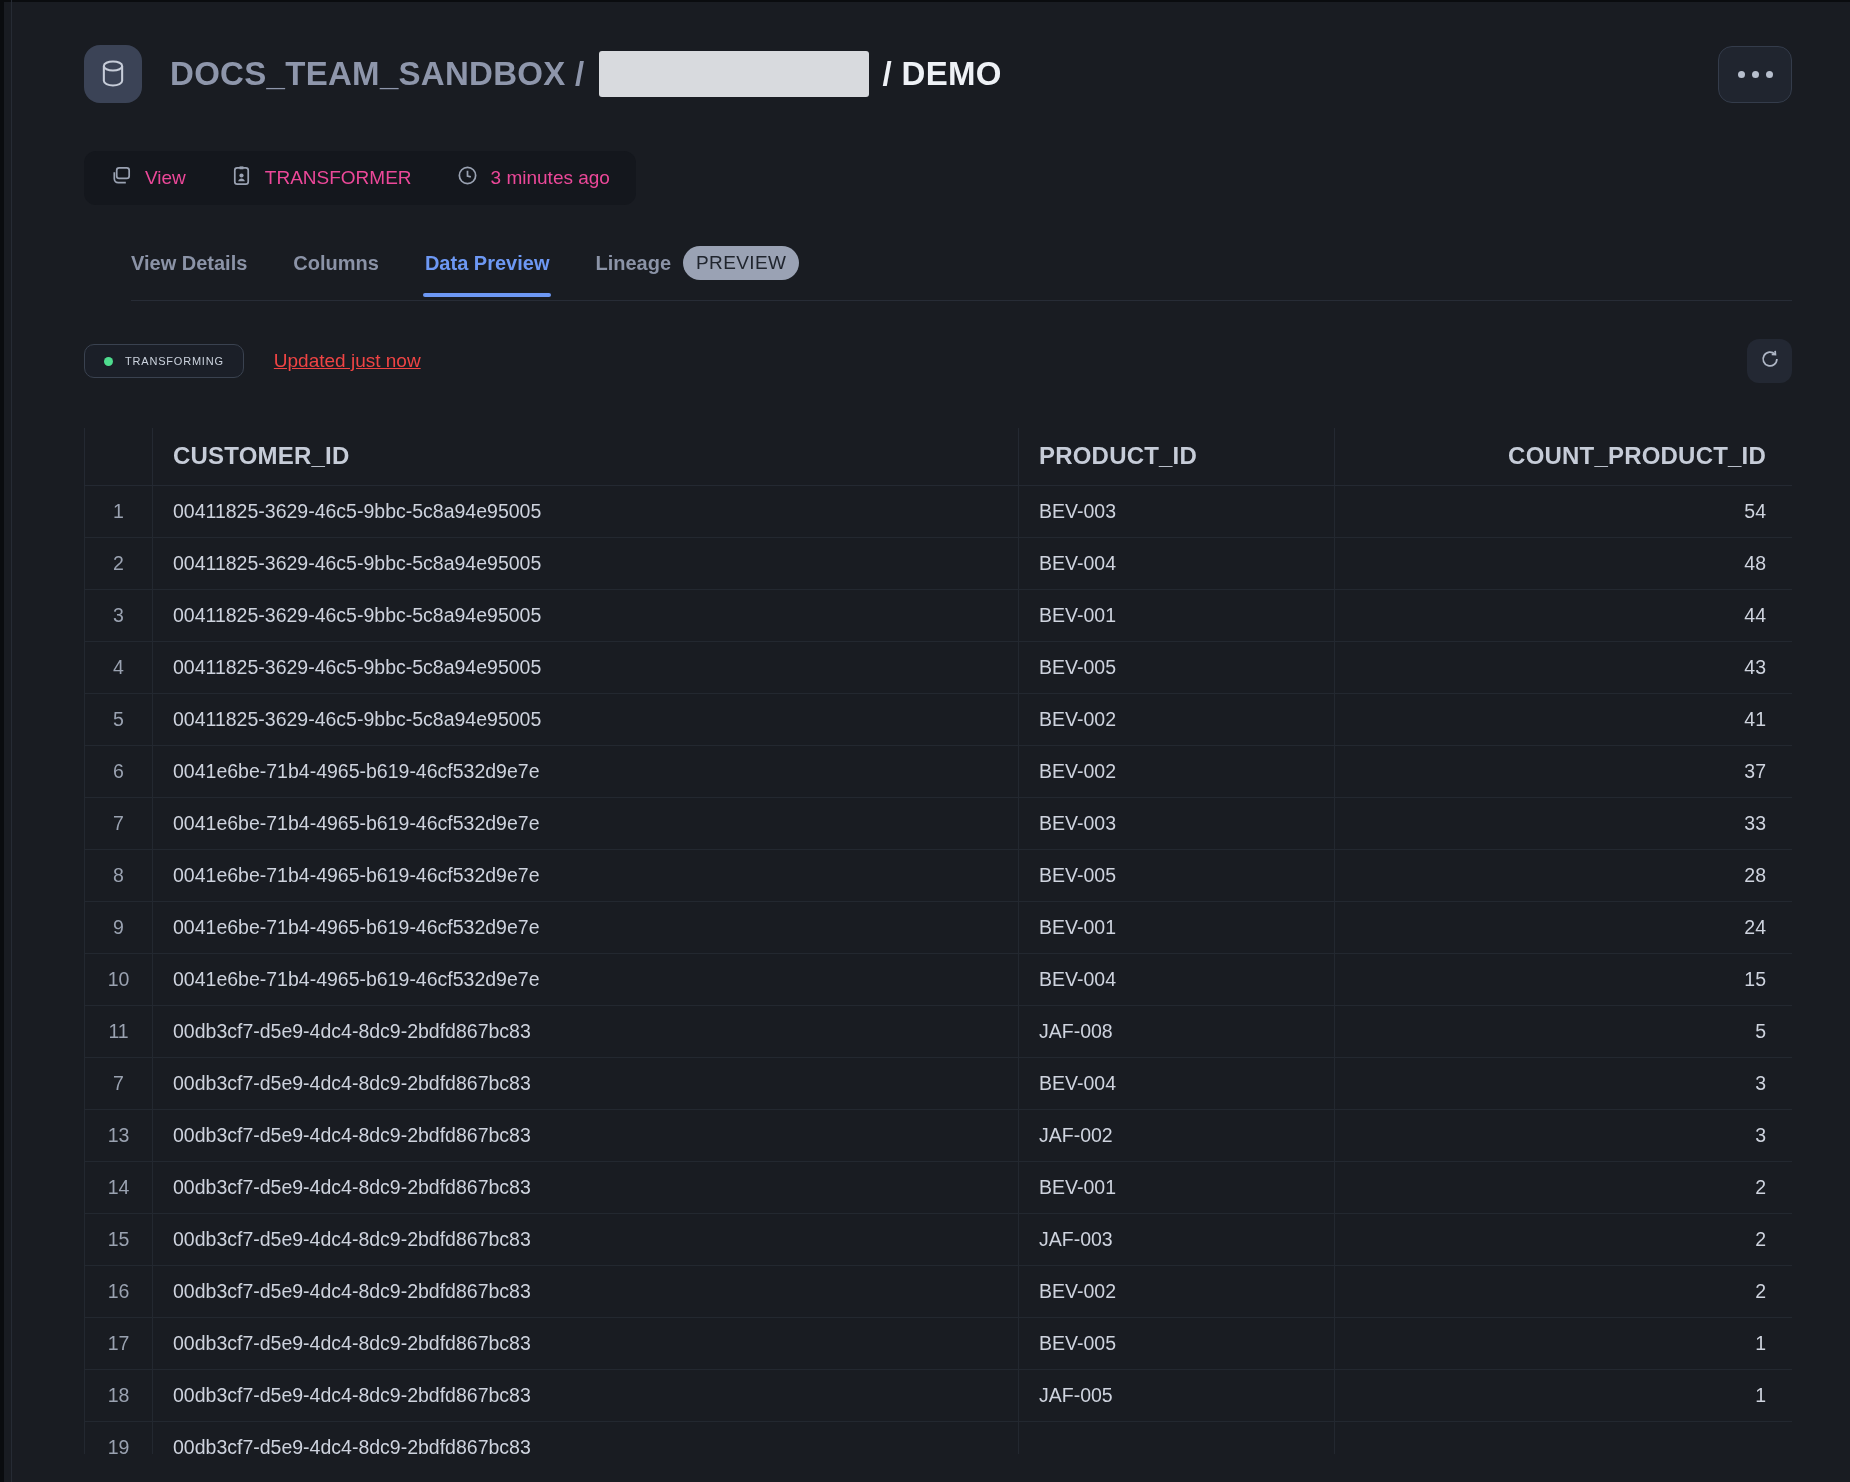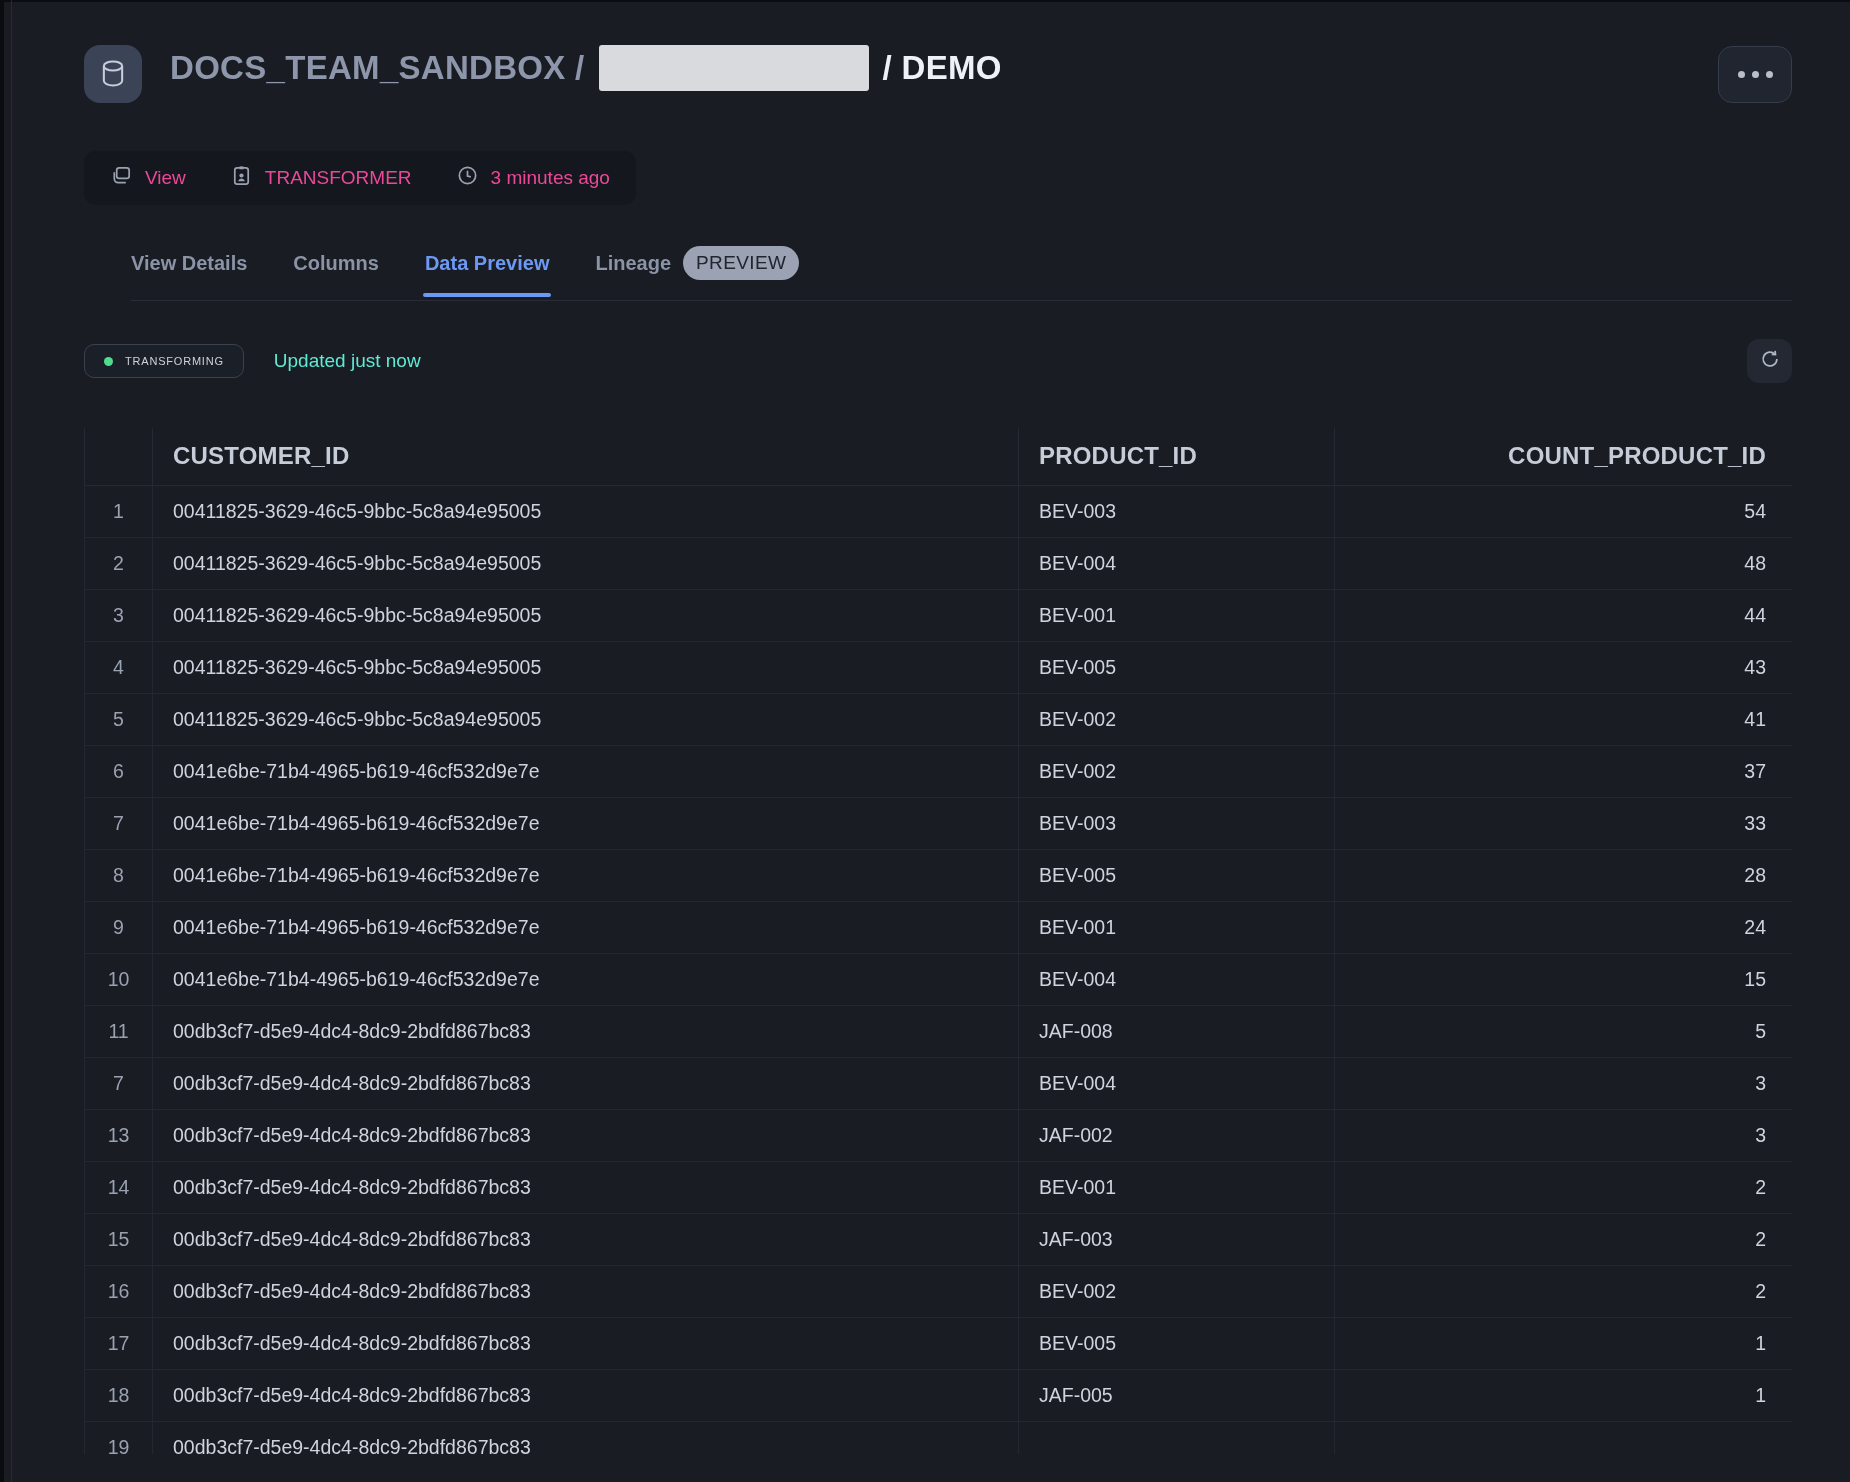--- a/index.html
+++ b/index.html
@@ -12,21 +12,21 @@
     position:relative;
   }
   .top-edge { position:absolute; top:0; left:0; width:100%; height:2px; background:#0a0c0f; }
   .left-edge { position:absolute; top:0; left:0; width:4px; height:100%; background:#0a0c0f; }
   .left-line { position:absolute; top:0; left:11px; width:1px; height:100%; background:#262b34; }
 
   .content { margin-left:84px; margin-right:58px; padding-top:45px; }
 
   
   .header-row { display:flex; align-items:center; justify-content:space-between; }
-  .header-left { display:flex; align-items:flex-start; gap:28px; }
+  .header-left { display:flex; align-items:center; gap:28px; }
   .entity-icon-btn {
     width:58px; height:58px; border-radius:16px; background:#3b4356;
     display:flex; align-items:center; justify-content:center; flex:0 0 auto;
   }
   .entity-icon-btn svg { stroke:#c7cdd9; }
   .title-line { display:flex; align-items:center; gap:14px; font-size:33px; font-weight:bold; letter-spacing:.3px; }
   .title-gray { color:#8e96ab; }
   .title-white { color:#eef1f6; }
   .redacted { width:270px; height:46px; background:#d8dade; border-radius:3px; }
   .menu-btn {
@@ -67,21 +67,21 @@
 
   
   .status-row { margin-top:38px; display:flex; align-items:center; justify-content:space-between; }
   .status-left { display:flex; align-items:center; }
   .status-badge {
     display:inline-flex; align-items:center; gap:12px;
     border:1px solid #3a4250; background:#1b1f28; border-radius:10px;
     padding:10px 19px; font-size:11px; letter-spacing:.8px; color:#ccd3de;
   }
   .status-dot { width:9px; height:9px; border-radius:50%; background:#4edc8e; }
-  .updated-text { margin-left:30px; font-size:19px; color:#5eead4; }
+  .updated-text { margin-left:30px; font-size:19px; color:#ef4444;text-decoration:underline; }
   .refresh-btn {
     width:45px; height:44px; border-radius:12px; background:#232833;
     display:flex; align-items:center; justify-content:center; cursor:pointer;
   }
   .refresh-btn svg { stroke:#aeb6c5; }
 
   
   .table-clip { margin-top:45px; height:1026px; overflow:hidden; }
   table { width:1708px; border-collapse:collapse; table-layout:fixed; }
   col.c-num { width:68px; } col.c-cust { width:866px; } col.c-prod { width:316px; } col.c-count { width:458px; }

